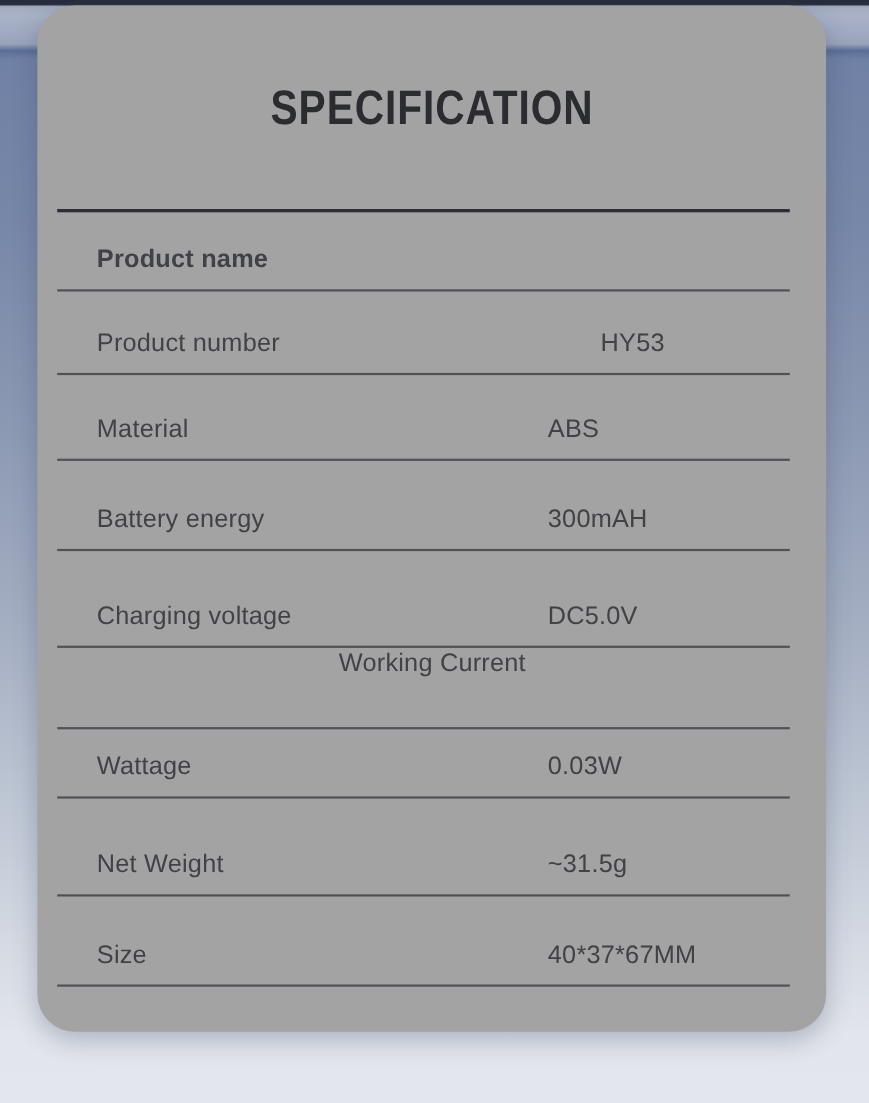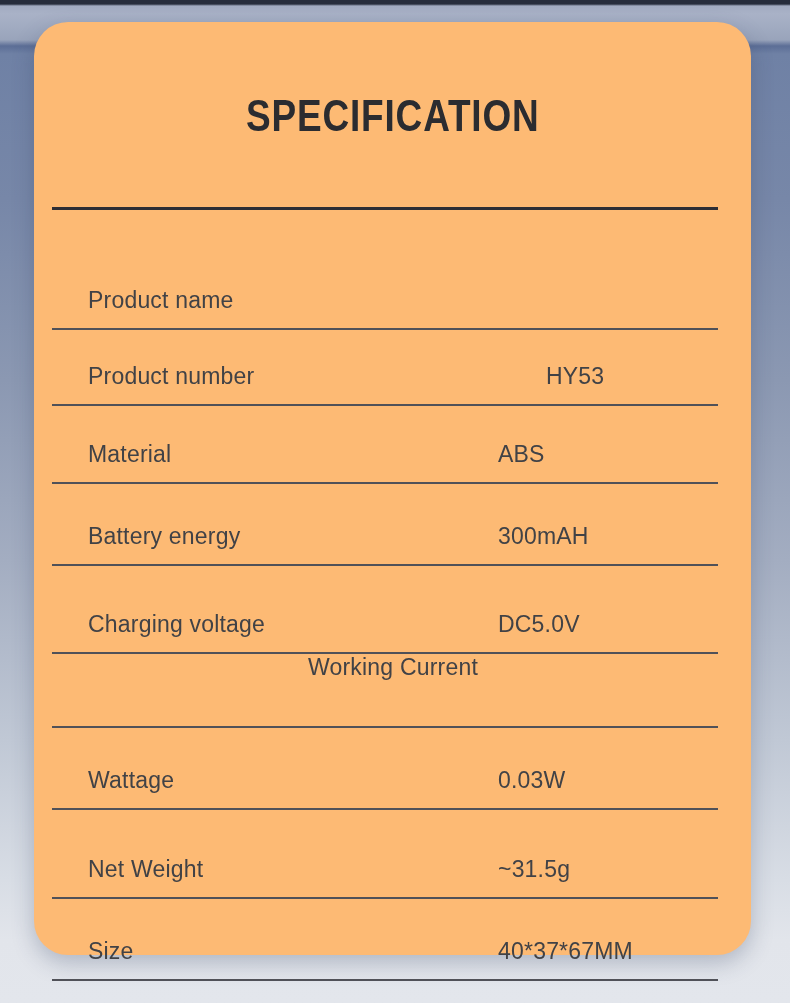--- a/index.html
+++ b/index.html
@@ -13,23 +13,23 @@
       #272d3c 0px, #272d3c 4px,
       #a2abc1 6px, #a9b2c7 14px, #99a4bb 40px,
       #5c6e96 46px, #6f81a5 54px,
       #7787a8 200px, #8b98b2 380px,
       #a3adc1 560px, #c0c8d5 740px,
       #d8dde5 880px, #e2e5eb 940px, #e3e6ec 1003px);
   }
 
   .card {
     position: absolute;
-    left: 34px; top: 22px;
+    left: 34px; top: 5px;
     width: 717px; height: 933px;
-    background: #fdba74;
+    background: #a3a3a3;
     border-radius: 34px;
     box-shadow: 0 8px 22px rgba(45, 60, 92, 0.28);
   }
 
   .spec-title {
     margin-top: 72px;
     text-align: center;
     font-size: 44px;
     font-weight: 600;
     letter-spacing: 1px;
@@ -47,27 +47,27 @@
   }
 
   .spec-table { margin: 0 33px 0 18px; }
 
   .spec-row {
     display: flex;
     align-items: flex-end;
     padding-bottom: 15px;
     border-bottom: 2px solid #505158;
   }
-  .spec-row:nth-child(1) { height: 120px; }
+  .spec-row:nth-child(1) { height: 72px; font-weight: bold; }
   .spec-row:nth-child(2) { height: 76px; gap: 48px; }
   .spec-row:nth-child(3) { height: 78px; }
   .spec-row:nth-child(4) { height: 82px; }
   .spec-row:nth-child(5) { height: 88px; }
   .spec-row:nth-child(6) { height: 74px; flex-direction: column; }
-  .spec-row:nth-child(7) { height: 82px; align-items: flex-end; }
+  .spec-row:nth-child(7) { height: 63px; align-items: flex-end; }
   .spec-row:nth-child(8) { height: 89px; }
   .spec-row:nth-child(9) { height: 82px; }
 
   .spec-label, .spec-value {
     font-size: 23px;
     color: #414246;
     letter-spacing: 0.2px;
     line-height: 1.15;
     white-space: nowrap;
   }

